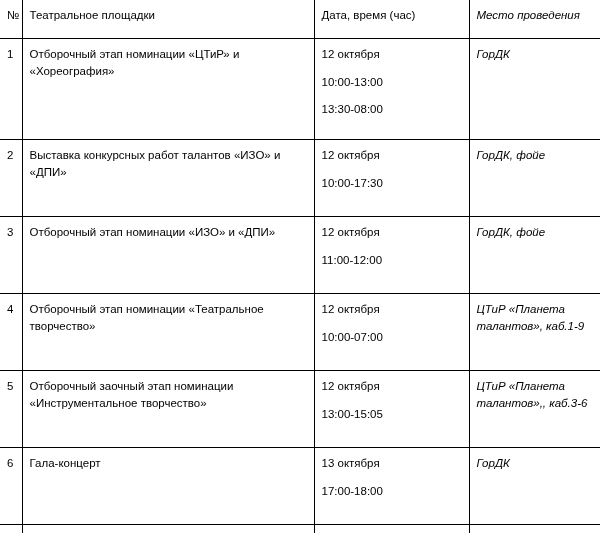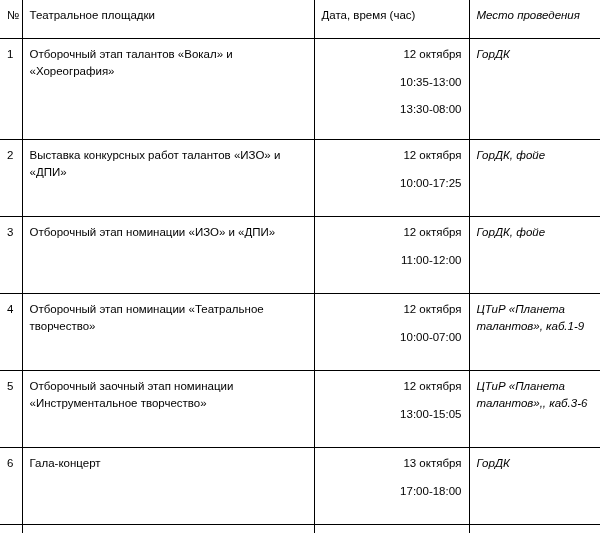--- a/index.html
+++ b/index.html
@@ -71,21 +71,21 @@
     height: 11px;
   }
   .row-h1 td { height: 24px; }
   .r1 td { height: 86px; }
   .r2 td { height: 62px; }
   .r3 td { height: 62px; }
   .r4 td { height: 62px; }
   .r5 td { height: 62px; }
   .r6 td { height: 62px; }
   .r7 td { height: 62px; }
-  .nowrap { white-space: nowrap; text-align: right; }
+  .nowrap { white-space: nowrap; }
 </style>
 </head>
 <body>
 
 <div class="doc">
   <table class="schedule">
     <colgroup>
       <col class="c-num">
       <col class="c-name">
       <col class="c-date">
@@ -94,38 +94,38 @@
     <tbody>
       <tr class="row-h1">
         <td class="cell-num">№</td>
         <td>Театральное площадки</td>
         <td>Дата, время (час)</td>
         <td>Место проведения</td>
       </tr>
 
       <tr class="r1">
         <td class="cell-num">1</td>
-        <td class="justified">Отборочный этап талантов «Вокал» и «Хореография»</td>
+        <td class="justified">Отборочный этап номинации «ЦТиР» и «Хореография»</td>
         <td>
           <span class="line nowrap">12 октября</span>
           <span class="gap"></span>
-          <span class="line nowrap">10:35-13:00</span>
+          <span class="line nowrap">10:00-13:00</span>
           <span class="gap"></span>
           <span class="line nowrap">13:30-08:00</span>
         </td>
         <td>ГорДК</td>
       </tr>
 
       <tr class="r2">
         <td class="cell-num">2</td>
         <td class="justified">Выставка конкурсных работ талантов «ИЗО» и «ДПИ»</td>
         <td>
           <span class="line nowrap">12 октября</span>
           <span class="gap"></span>
-          <span class="line nowrap">10:00-17:25</span>
+          <span class="line nowrap">10:00-17:30</span>
         </td>
         <td>ГорДК, фойе</td>
       </tr>
 
       <tr class="r3">
         <td class="cell-num">3</td>
         <td class="justified">Отборочный этап номинации «ИЗО» и «ДПИ»</td>
         <td>
           <span class="line nowrap">12 октября</span>
           <span class="gap"></span>

